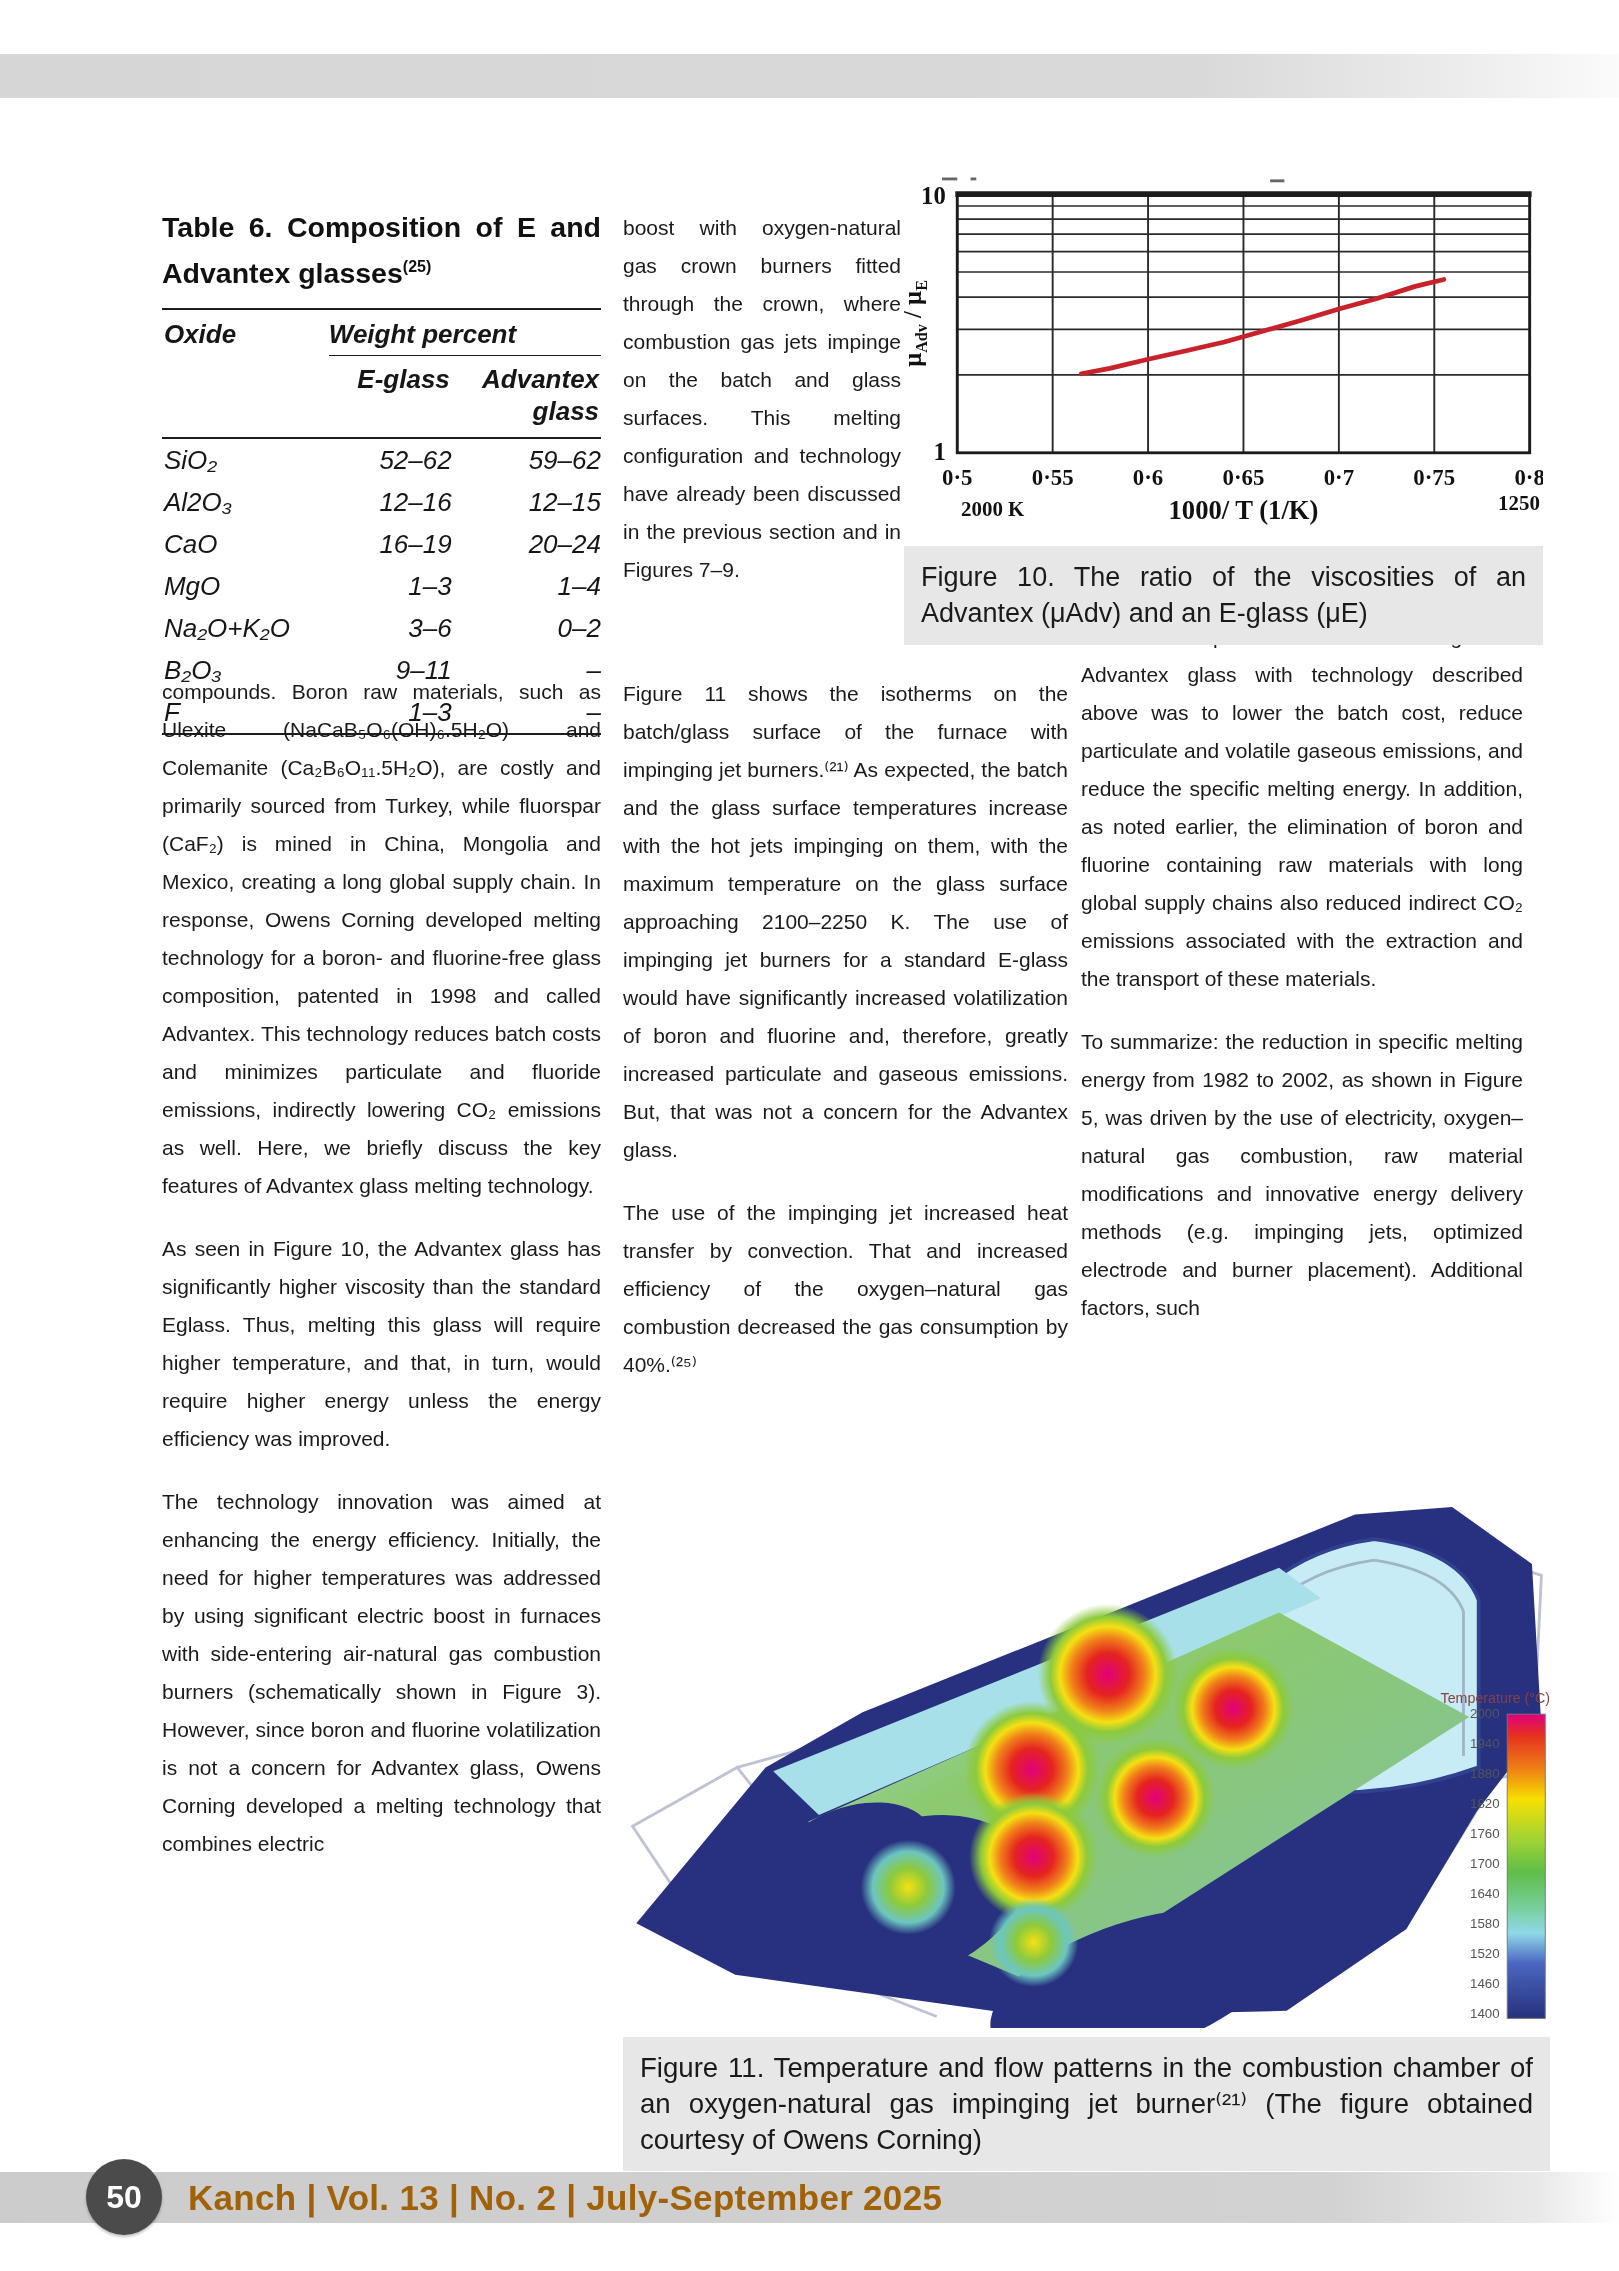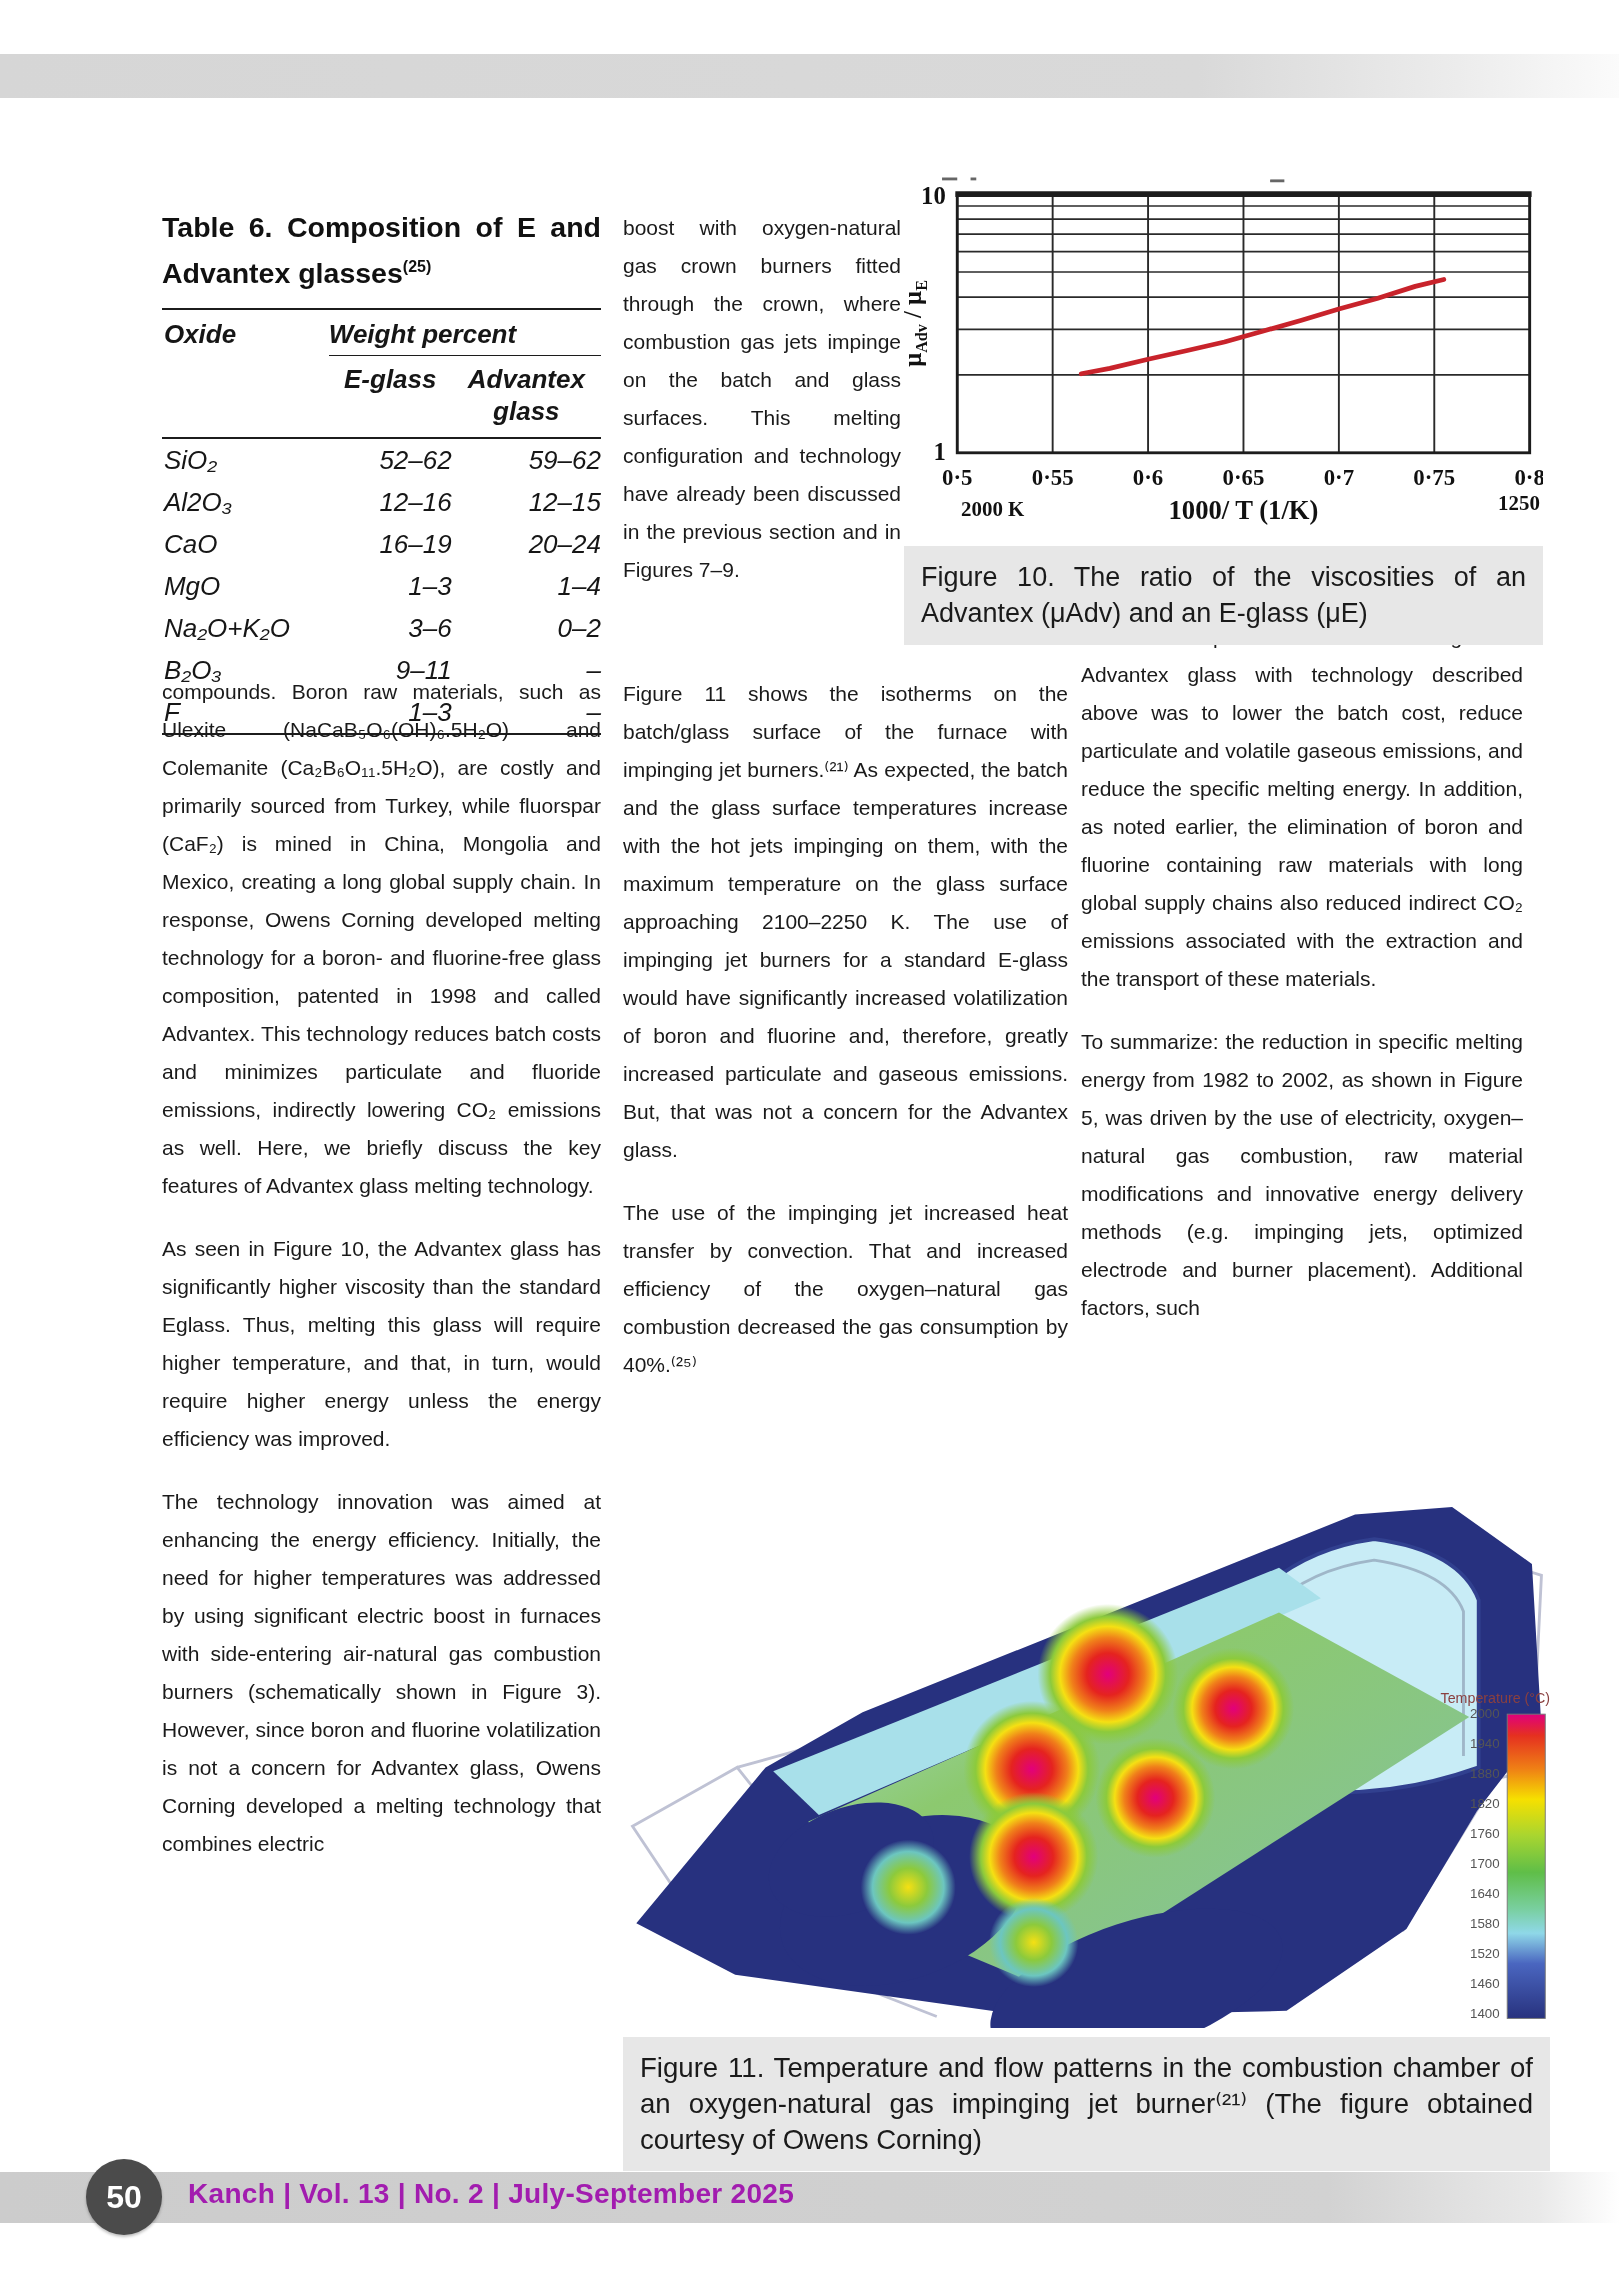--- a/index.html
+++ b/index.html
@@ -15,21 +15,21 @@
   #table6{position:absolute;left:162px;top:207px;width:439px;}
   .t-title{font-weight:bold;font-size:28.5px;line-height:40px;text-align:justify;color:#111;}
   .t-title sup{font-size:16px;}
   .tbl{margin-top:15px;font-style:italic;font-size:26px;}
   .tbl .rule{border-top:2.4px solid #1c1c1c;}
   .thead{display:grid;grid-template-columns:38% 28% 34%;}
   .th-oxide{font-weight:bold;padding:9.5px 0 5.7px 1.9px;}
   .wp-wrap{grid-column:2/4;text-align:left;font-weight:bold;padding:9.5px 0 1.9px 0;
     border-bottom:1.9px solid #1c1c1c;}
   .sub-head{display:grid;grid-template-columns:38% 28% 34%;font-weight:bold;}
-  .sub-head div{text-align:center;padding:7.6px 1.9px 9.5px 1.9px;line-height:32px;}
+  .sub-head div{text-align:right;padding:7.6px 1.9px 9.5px 1.9px;line-height:32px;}
   .tbody .tr{display:grid;grid-template-columns:38% 28% 34%;line-height:42px;}
   .td-ox{text-align:left;padding-left:1.9px;}
   .td-c{text-align:right;}
   
   .col{position:absolute;text-align:justify;font-size:21px;line-height:38px;color:#1a1a1a;}
   .col p{margin:0 0 25px 0;}
   #col1{left:162px;top:673px;width:439px;}
   #col2a{left:623px;top:209px;width:278px;}
   #col2b{left:623px;top:675px;width:445px;}
   #col3{left:1081px;top:618px;width:442px;}
@@ -41,21 +41,21 @@
   #fig10 .caption{margin-top:15px;width:605px;}
   
   #fig11{position:absolute;left:623px;top:1484px;width:927px;}
   #fig11 .caption{margin-top:5.7px;width:893px;font-size:27.6px;}
   
   .footer-bar{position:absolute;left:0;top:2172px;width:1620px;height:51px;
     background:linear-gradient(to right,#cccccc 0%,#d2d2d2 82%,#e9e9e9 95%,#ffffff 100%);}
   .page-circle{position:absolute;left:86px;top:2159px;width:76px;height:76px;border-radius:50%;
     background:#4b4b4b;color:#fff;font-weight:bold;font-size:32px;
     display:flex;align-items:center;justify-content:center;box-shadow:0 1.9px 2.9px rgba(0,0,0,.25);}
-  .journal-line{position:absolute;left:188px;top:2178px;font-size:28px;font-weight:bold;color:#a21caf;
+  .journal-line{position:absolute;left:188px;top:2178px;font-size:35px;font-weight:bold;color:#a16207;
     letter-spacing:0.3px;}
 </style>
 </head>
 <body>
 
 <div class="top-band"></div>
 
 <div id="table6">
   <div class="t-title"><span>Table 6. Composition of E and Advantex glasses</span><sup>(25)</sup></div>
   <div class="tbl">

